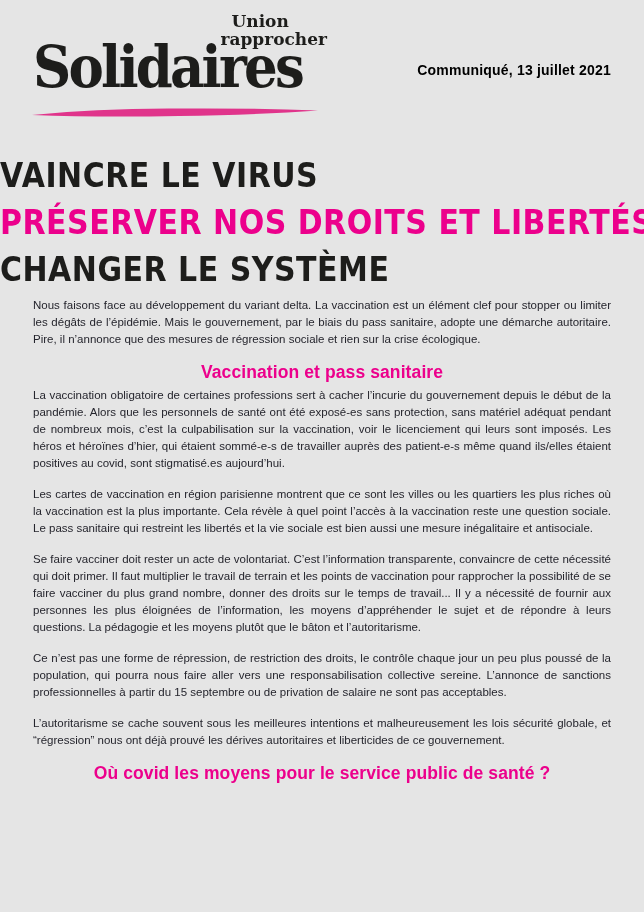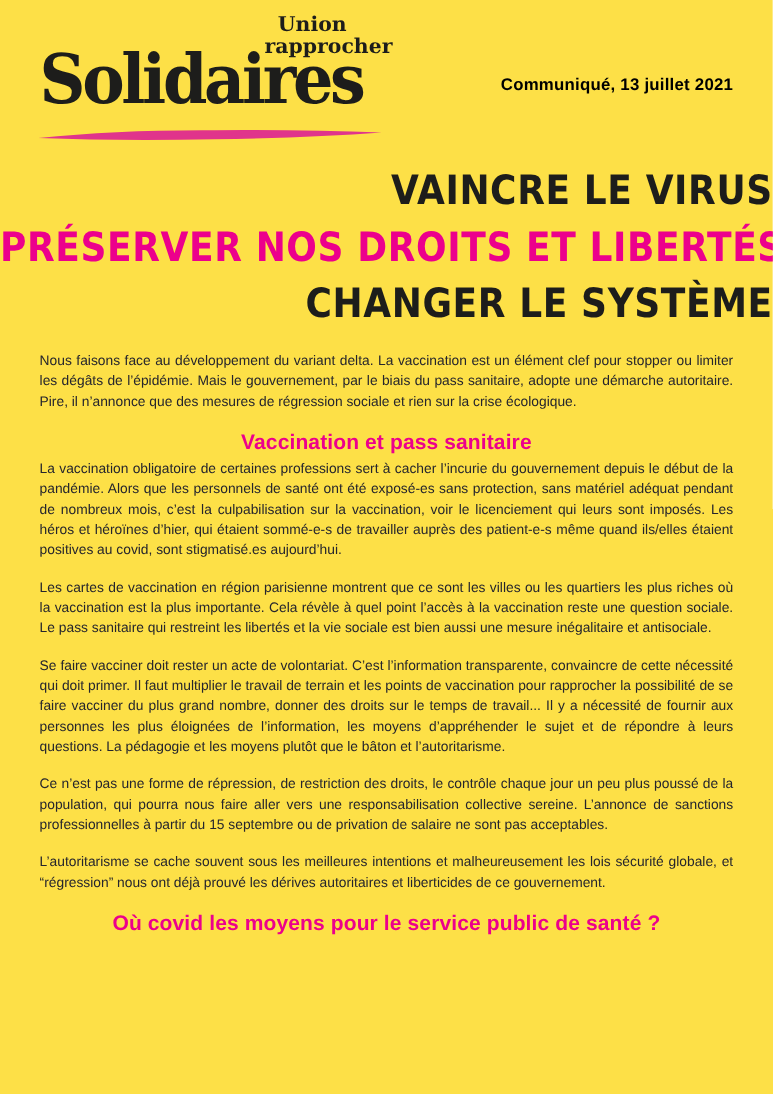--- a/index.html
+++ b/index.html
@@ -10,21 +10,21 @@
   }
   *{margin:0;padding:0;box-sizing:border-box;}
   html,body{background:#fff;}
   body{
     width:644px;height:912px;
     font-family:"Liberation Sans",sans-serif;
     color:var(--text);
     overflow:hidden;
     position:relative;
   }
-  .page{width:644px;height:912px;background:#fde047;position:relative;}
+  .page{width:644px;height:912px;background:#e5e5e5;position:relative;}
 
   
   .header{position:relative;height:128px;}
   .logo{position:absolute;left:33px;top:12px;width:288px;height:110px;}
   .logo-brand{
     position:absolute;left:0;top:26px;
     font-family:"DejaVu Serif","Liberation Serif",serif;
     font-weight:bold;font-size:57px;line-height:1;
     letter-spacing:-3px;color:var(--ink);
     transform:scaleX(.93);transform-origin:left center;
@@ -38,33 +38,33 @@
   .logo-tagline span{display:block;}
   .logo-tagline .tg1{margin-left:11px;}
   .logo-underline{position:absolute;left:-4px;top:93px;width:292px;height:14px;color:var(--brush-pink);}
   .date{
     position:absolute;right:33px;top:62px;
     font-size:14px;font-weight:bold;color:#000;
     letter-spacing:.2px;white-space:nowrap;text-align:center;
   }
 
   
-  .title-block{margin-top:8px;text-align:right;}
+  .title-block{margin-top:24px;text-align:left;}
   .title-line{
     font-family:"DejaVu Sans",sans-serif;
     font-weight:bold;font-size:30px;line-height:47px;
     letter-spacing:.5px;
     transform:scaleY(1.12);
     white-space:nowrap;
   }
   .title-line.black{color:var(--ink);}
   .title-line.pink{color:var(--accent-pink);}
 
   
-  .content{margin-top:16px;padding:0 33px;}
+  .content{margin-top:4px;padding:0 33px;}
   .para{
     font-size:11.5px;line-height:17px;
     text-align:justify;
     margin-bottom:14px;
     color:var(--text);
   }
   .section-heading{
     font-family:"Liberation Sans",sans-serif;
     font-size:17.5px;font-weight:bold;
     color:var(--accent-pink);

